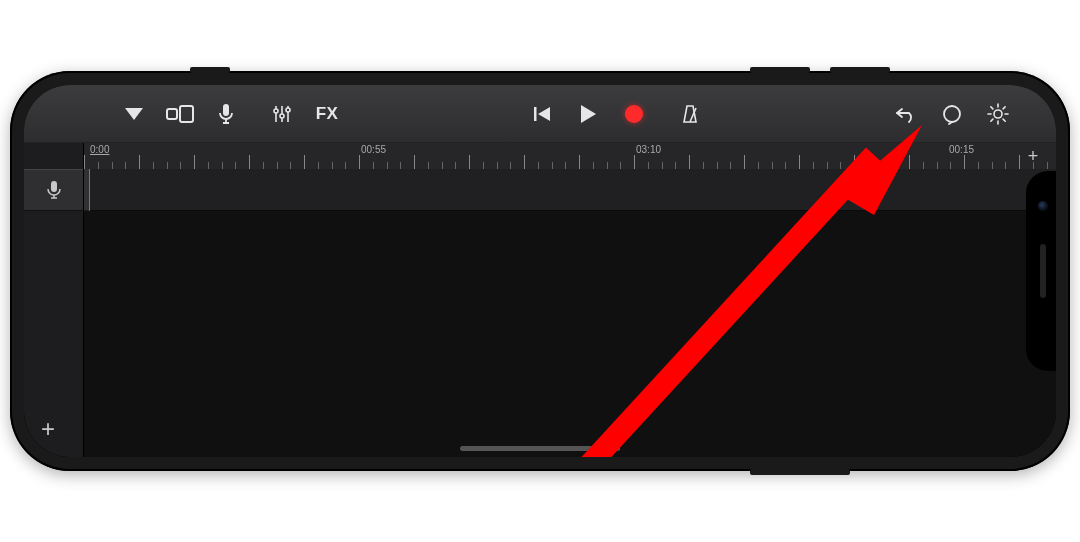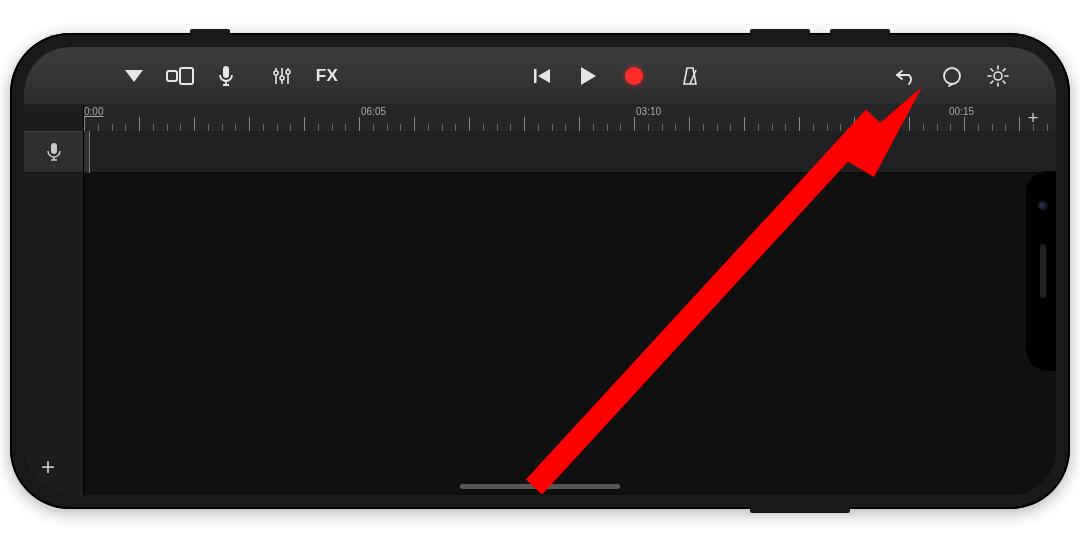--- a/index.html
+++ b/index.html
@@ -7,21 +7,21 @@
     background: #fff;
     width: 1080px;
     height: 542px;
     font-family: -apple-system, "Helvetica Neue", Arial, sans-serif;
     display: flex;
     align-items: center;
     justify-content: center;
   }
   .phone-frame {
     width: 1060px;
-    height: 476px;
+    height: 400px;
     background: #1a1a1a;
     border-radius: 60px;
     padding: 14px;
     position: relative;
     box-shadow: 0 4px 16px rgba(0,0,0,0.3), inset 0 0 0 2px #000;
   }
   .phone-side-btn {
     position: absolute;
     background: #1a1a1a;
     border-radius: 2px;
@@ -334,42 +334,42 @@
         </svg>
       </div>
     </div>
 
     <div class="timeline">
       <div class="timeline-inner" id="timeline-inner">
           <div class="tick-minor" style="left: 13.75px;"></div>
           <div class="tick-minor" style="left: 27.5px;"></div>
           <div class="tick-minor" style="left: 41.25px;"></div>
           <div class="tick-major" style="left: 0px;"></div>
-          <div class="time-label" style="left: 0; text-decoration: underline;">0:00</div>
+          <div class="time-label" style="left: 6px; text-decoration: underline;">0:00</div>
           <div class="tick-minor" style="left: 68.75px;"></div>
           <div class="tick-minor" style="left: 82.5px;"></div>
           <div class="tick-minor" style="left: 96.25px;"></div>
           <div class="tick-major" style="left: 55px;"></div>
           <div class="tick-minor" style="left: 123.75px;"></div>
           <div class="tick-minor" style="left: 137.5px;"></div>
           <div class="tick-minor" style="left: 151.25px;"></div>
           <div class="tick-major" style="left: 110px;"></div>
           <div class="tick-minor" style="left: 178.75px;"></div>
           <div class="tick-minor" style="left: 192.5px;"></div>
           <div class="tick-minor" style="left: 206.25px;"></div>
           <div class="tick-major" style="left: 165px;"></div>
           <div class="tick-minor" style="left: 233.75px;"></div>
           <div class="tick-minor" style="left: 247.5px;"></div>
           <div class="tick-minor" style="left: 261.25px;"></div>
           <div class="tick-major" style="left: 220px;"></div>
           <div class="tick-minor" style="left: 288.75px;"></div>
           <div class="tick-minor" style="left: 302.5px;"></div>
           <div class="tick-minor" style="left: 316.25px;"></div>
           <div class="tick-major" style="left: 275px;"></div>
-          <div class="time-label" style="left: 277px;">06:05</div>
+          <div class="time-label" style="left: 277px;">00:55</div>
           <div class="tick-minor" style="left: 343.75px;"></div>
           <div class="tick-minor" style="left: 357.5px;"></div>
           <div class="tick-minor" style="left: 371.25px;"></div>
           <div class="tick-major" style="left: 330px;"></div>
           <div class="tick-minor" style="left: 398.75px;"></div>
           <div class="tick-minor" style="left: 412.5px;"></div>
           <div class="tick-minor" style="left: 426.25px;"></div>
           <div class="tick-major" style="left: 385px;"></div>
           <div class="tick-minor" style="left: 453.75px;"></div>
           <div class="tick-minor" style="left: 467.5px;"></div>

